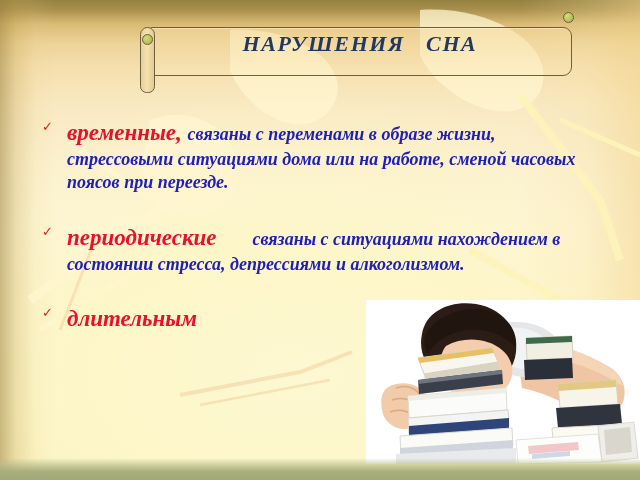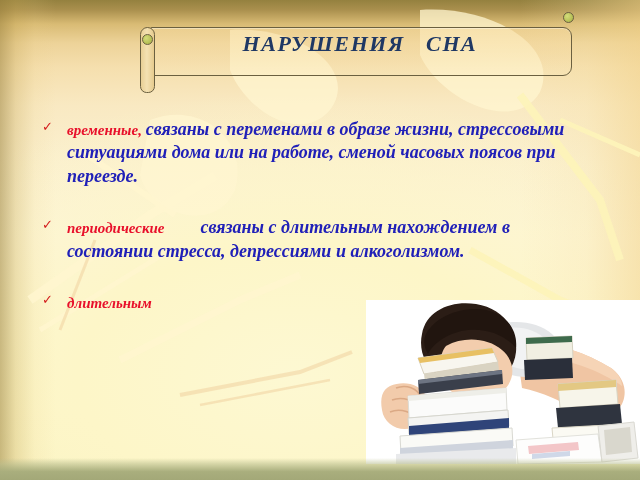--- a/index.html
+++ b/index.html
@@ -148,21 +148,21 @@
     line-height: 1.30;
     font-weight: bold;
     font-style: italic;
     color: #2020b8;
     font-family: "Liberation Serif", "DejaVu Serif", serif;
   }
   .kw {
     color: #e8102b;
     font-weight: bold;
     font-style: italic;
-    font-size: 15px;
+    font-size: 23px;
   }
   .gap { display: inline-block; width: 36px; }
 
   
   .photo {
     position: absolute;
     left: 366px;
     top: 300px;
     width: 274px;
     height: 164px;
@@ -214,21 +214,21 @@
 
   <div class="bullets">
 
     <div class="bullet-row">
       <span class="check-icon">✓</span>
       <span class="bullet-text"><span class="kw">временные</span><span class="kw">, </span><span>связаны с переменами в образе жизни, стрессовыми ситуациями дома или на работе, сменой часовых поясов при переезде.</span></span>
     </div>
 
     <div class="bullet-row" style="margin-top:28px;">
       <span class="check-icon">✓</span>
-      <span class="bullet-text"><span class="kw">периодические</span><span class="gap"></span><span>связаны с длительным нахождением в состоянии стресса, депрессиями и алкоголизмом.</span></span>
+      <span class="bullet-text"><span class="kw">периодические</span><span class="gap"></span><span>связаны с ситуациями нахождением в состоянии стресса, депрессиями и алкоголизмом.</span></span>
     </div>
 
     <div class="bullet-row" style="margin-top:28px;">
       <span class="check-icon">✓</span>
       <span class="bullet-text"><span class="kw">длительным</span><span></span></span>
     </div>
 
   </div>
 
   <div class="photo">

